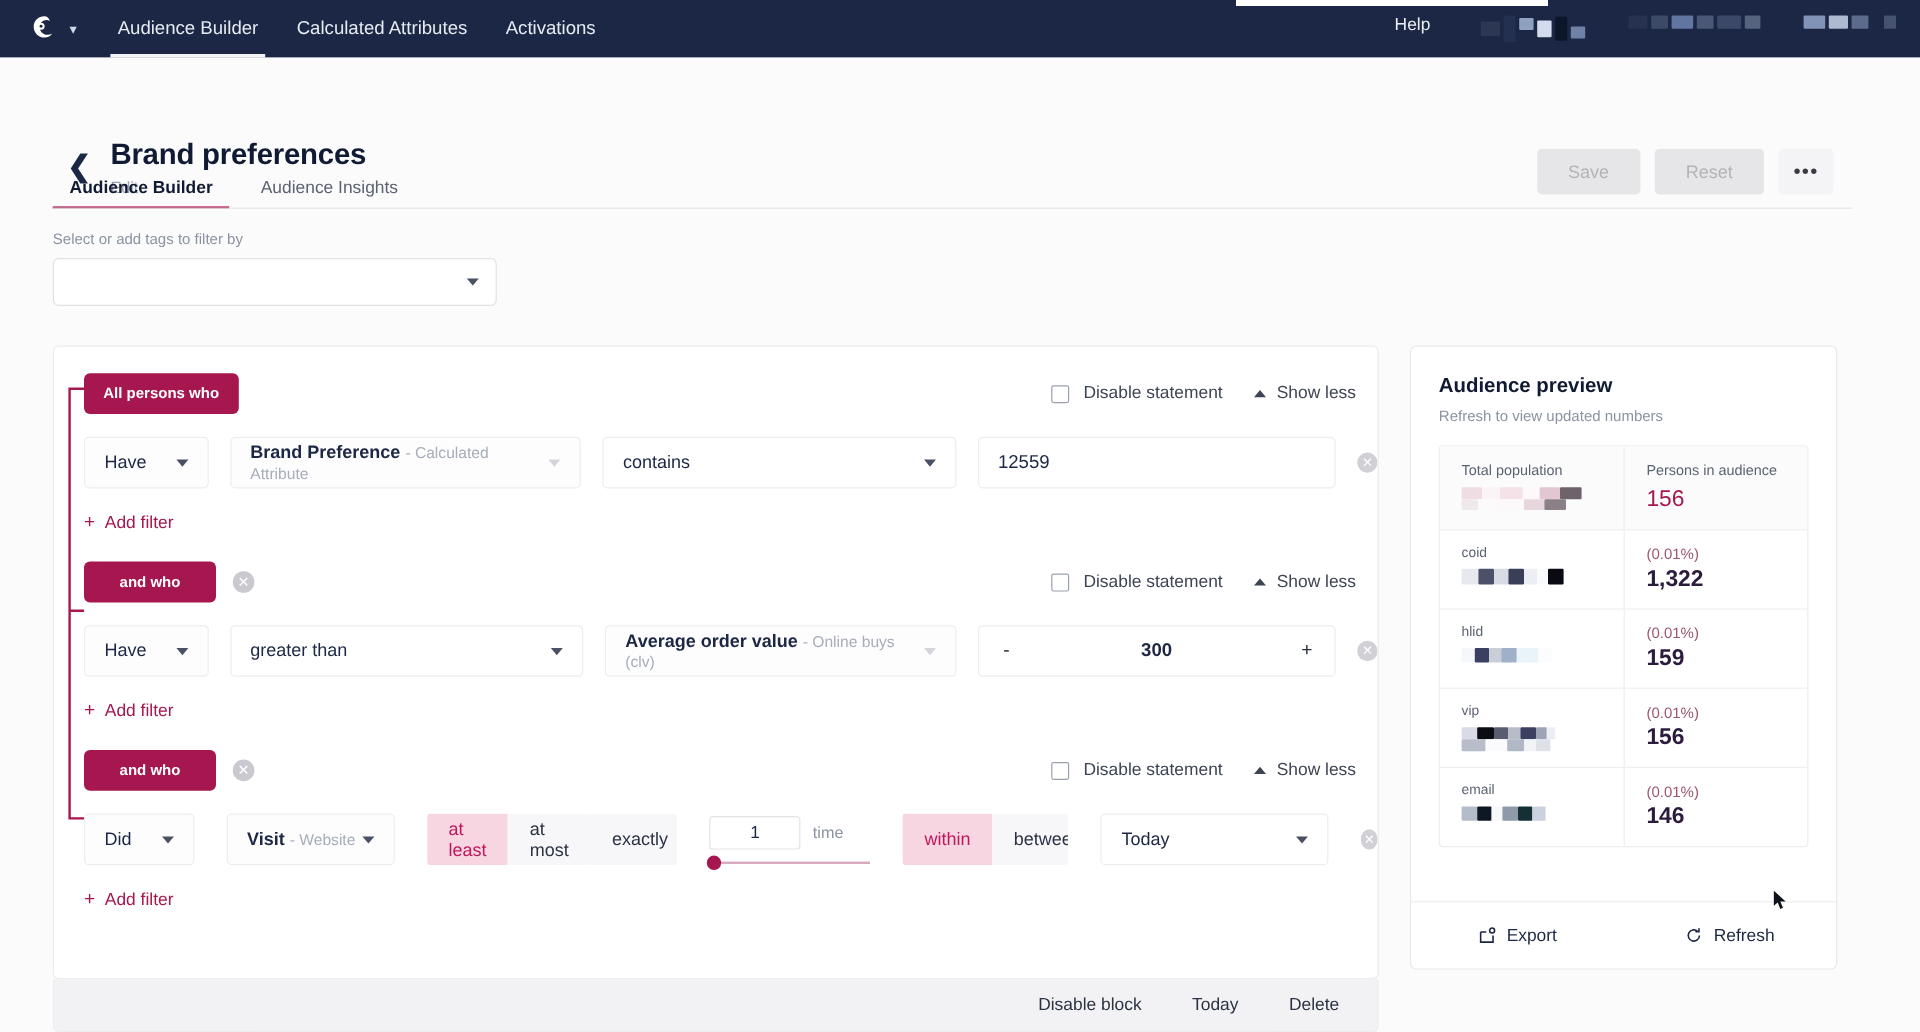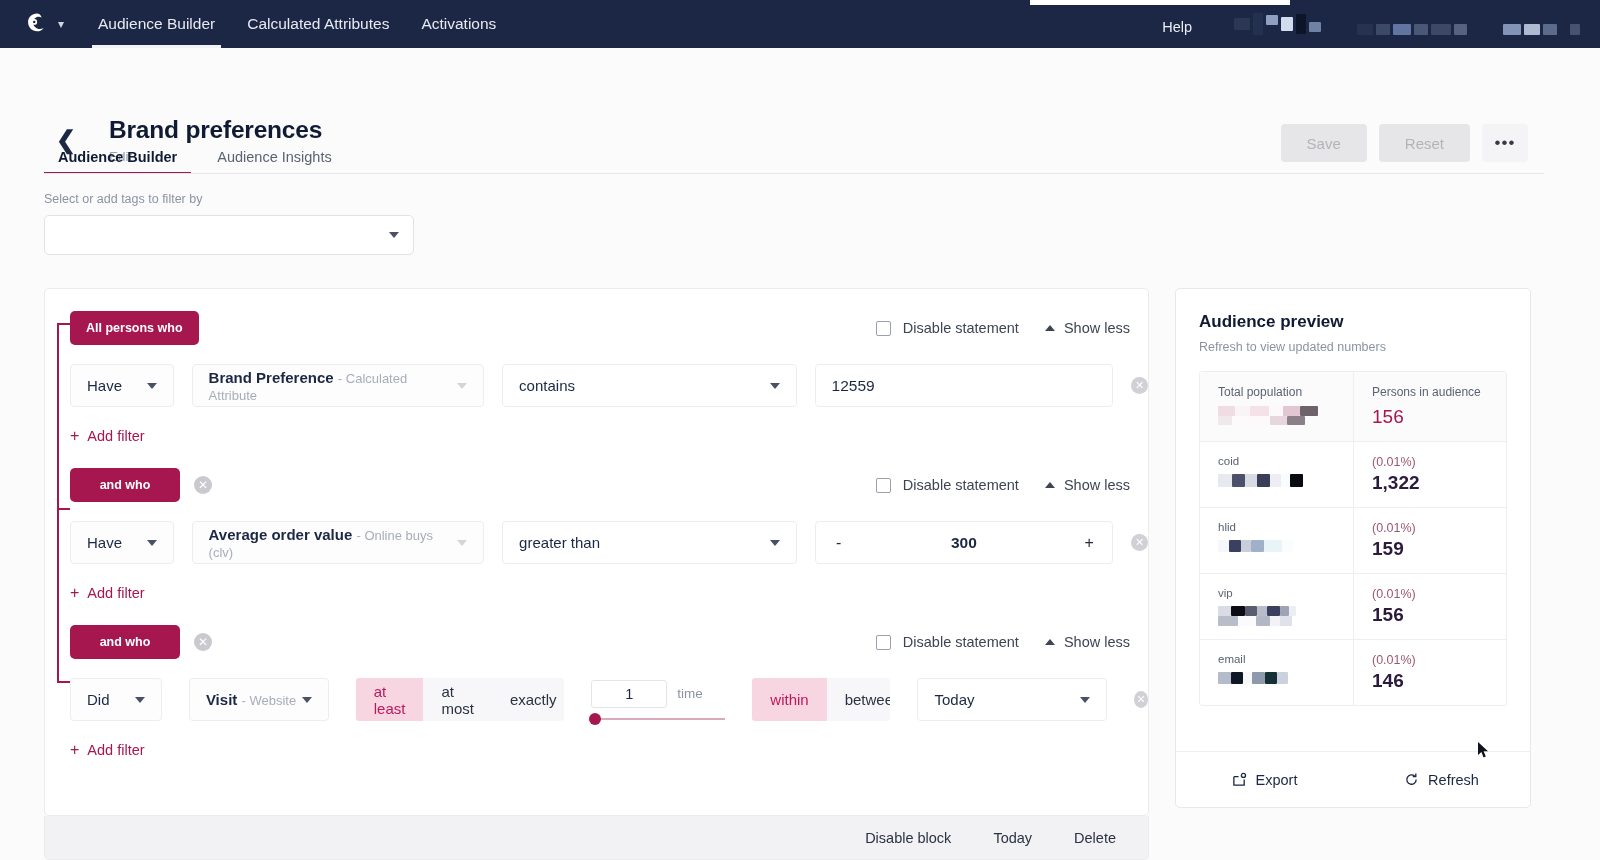--- a/index.html
+++ b/index.html
@@ -20,35 +20,35 @@
   .owl-logo { width:26px; height:26px; display:block; }
   .caret-white { color:#cfd6e4; font-size:12px; line-height:1; }
   .nav-links { display:flex; align-items:flex-end; height:48px; }
   .nav-link {
     color:#e6eaf2; font-size:15.5px; padding:0 16px; height:48px;
     display:flex; align-items:center; position:relative; cursor:pointer; white-space:nowrap;
   }
   .nav-link.active::after {
     content:""; position:absolute; left:10px; right:10px; bottom:0; height:3px; background:#f2f2f5;
   }
-  .nav-right { margin-left:auto; display:flex; align-items:flex-end; gap:12px; padding-right:8px; }
+  .nav-right { margin-left:auto; display:flex; align-items:flex-start; gap:12px; padding-right:8px; }
   .help-link { color:#e9edf4; font-size:14.5px; padding:0 18px; cursor:pointer; }
   .blur-chunk { display:flex; align-items:center; gap:3px; padding:0 12px; }
   .bk { display:block; border-radius:1px; }
   .topnav-notch {
     position:absolute; top:0; left:1030px; width:260px; height:5px; background:#ffffff;
   }
 
   
   .page-head { position:absolute; top:48px; left:0; width:1600px; height:86px; background:#fbfbfc; }
   .back-arrow {
     position:absolute; left:56px; top:82px; width:22px; height:22px; cursor:pointer;
     color:#1b2744; font-size:24px; line-height:20px; font-weight:700;
   }
-  .title-wrap { position:absolute; left:109px; top:68px; }
+  .title-wrap { position:absolute; left:92px; top:68px; }
   .page-title { font-size:24.5px; font-weight:700; color:#101a33; letter-spacing:-0.2px; }
   .page-sub { font-size:13.5px; color:#9aa3b4; margin-top:5px; cursor:pointer; }
   .head-actions { position:absolute; right:72px; top:76px; display:flex; gap:12px; align-items:center; }
   .btn-ghost {
     background:#e6e6e8; color:#b3b3b8; border:none; border-radius:4px;
     height:38px; padding:0 26px; font-size:15px; font-family:inherit; cursor:default;
   }
   .btn-dots {
     background:#f4f4f6; color:#3a3a45; border:none; border-radius:4px;
     width:46px; height:38px; font-size:17px; letter-spacing:1px; cursor:pointer; font-family:inherit;
@@ -323,30 +323,30 @@
             <span>Show less</span>
           </div>
         </div>
       </div>
 
       <div class="row" style="margin-top:19px;">
         <div class="ctl w-verb">
           <span>Have</span>
           <span class="chev"></span>
         </div>
+        <div class="ctl w-op">
+          <span>greater than</span>
+          <span class="chev"></span>
+        </div>
         <div class="ctl w-attr">
           <span>
             <span class="attr-name">Average order value</span>
             <span class="muted">- Online buys (clv)</span>
           </span>
           <span class="chev dim"></span>
-        </div>
-        <div class="ctl w-op">
-          <span>greater than</span>
-          <span class="chev"></span>
         </div>
         <div class="numin">
           <span class="step">-</span>
           <span class="val">300</span>
           <span class="step">+</span>
         </div>
         <div class="clear-x">✕</div>
       </div>
 
       <div class="addfilter" style="margin-top:20px;">

